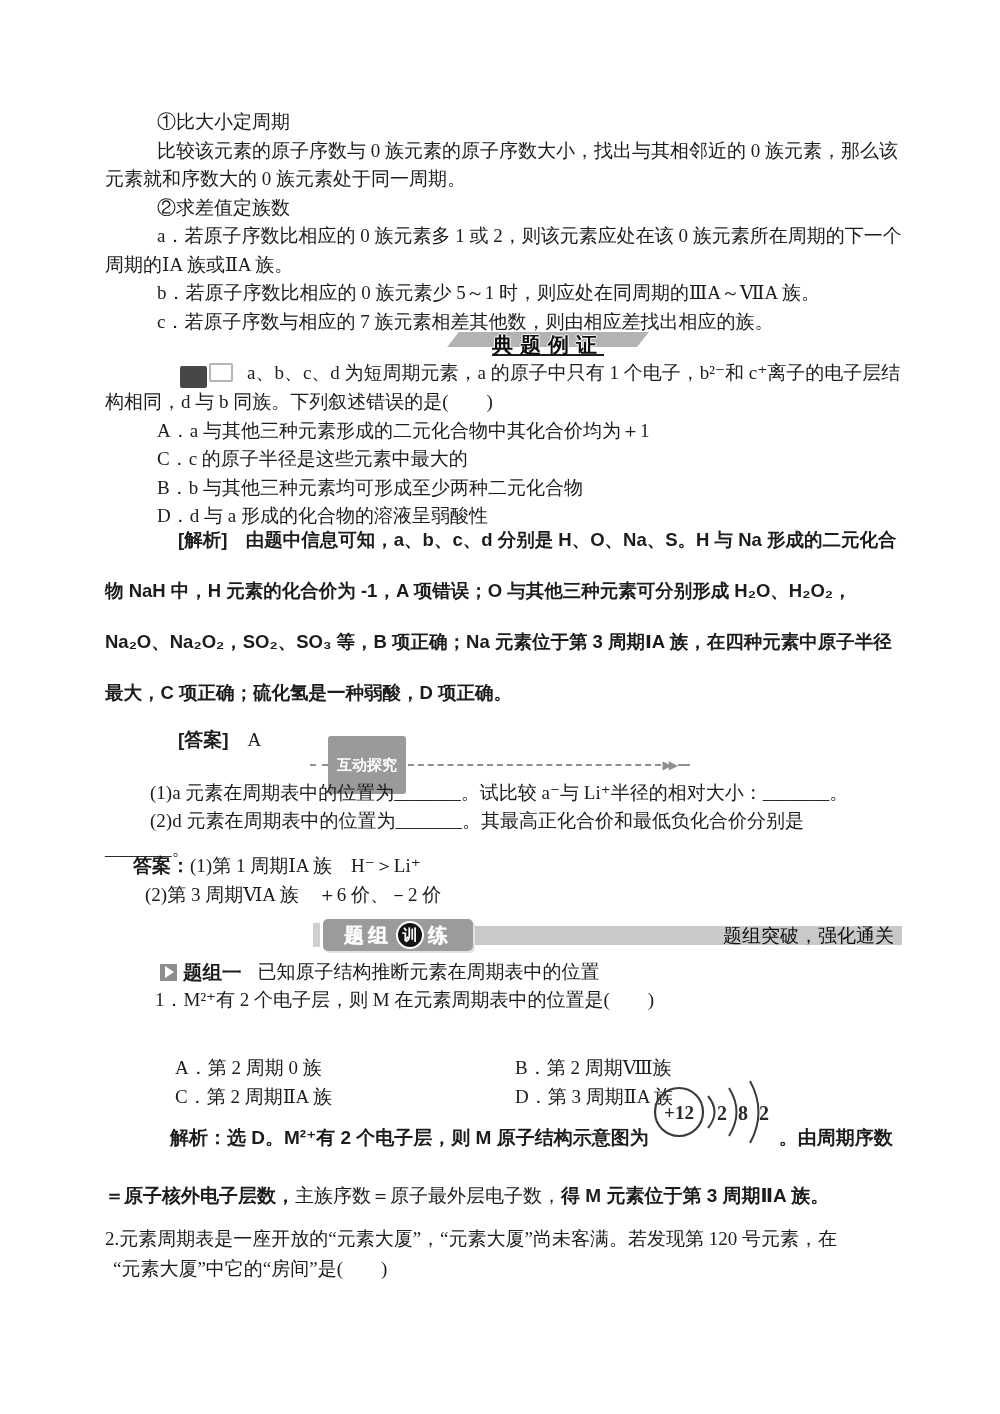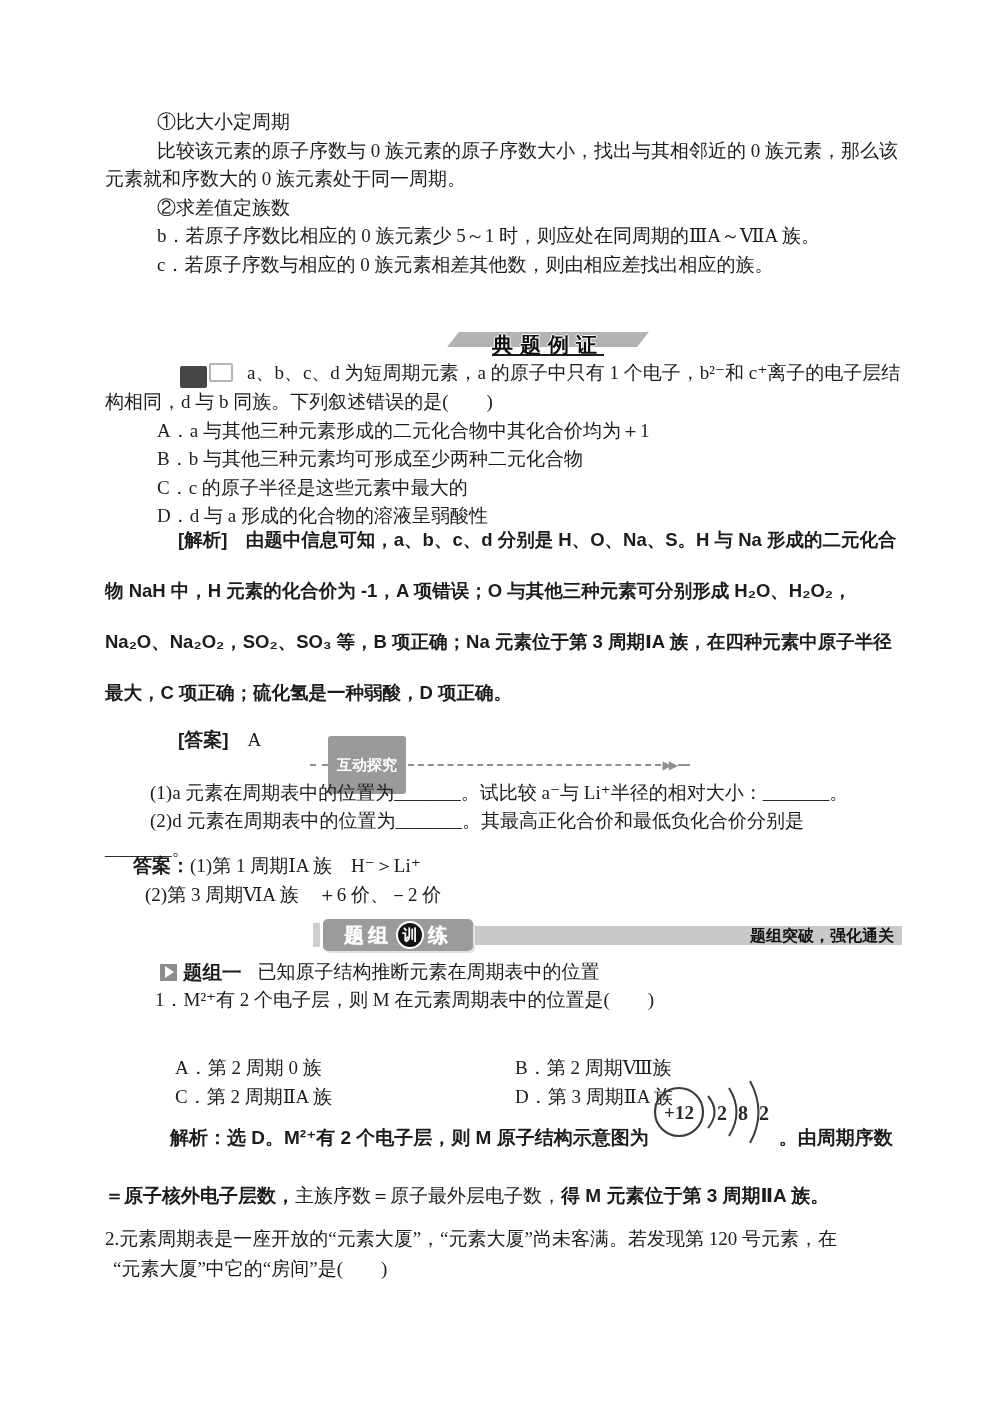--- a/index.html
+++ b/index.html
@@ -44,22 +44,22 @@
   .dash.grow{flex:1;margin:0 2px;}
   .dash.d2{width:12px;}
   .hd-badge{background:#9a9a9a;color:#fff;font-family:"Liberation Sans","DejaVu Sans",sans-serif;
     font-weight:700;font-size:15px;padding:20px 9px;border-radius:3px;line-height:18px;white-space:nowrap;}
   .hd-arrows{color:#8f8f8f;font-size:12px;letter-spacing:-3px;line-height:1;padding-right:3px;}
 
   
   .train-banner{position:absolute;left:105px;top:919px;width:797px;height:32px;}
   .tb-nub{position:absolute;left:208px;top:4px;width:7px;height:24px;background:#cfcfcf;}
   .tb-bar{position:absolute;left:300px;top:7px;right:0;height:19px;background:#c9c9c9;
-    text-align:right;font-family:"Liberation Sans","DejaVu Sans",sans-serif;font-weight:700;
-    font-size:16px;line-height:19px;color:#111;padding-right:8px;box-sizing:border-box;}
+    text-align:right;font-family:"Liberation Sans","DejaVu Sans",sans-serif;font-weight:400;
+    font-size:19px;line-height:19px;color:#111;padding-right:8px;box-sizing:border-box;}
   .tb-box{position:absolute;left:218px;top:0;width:150px;height:32px;background:#9b9b9b;
     border-radius:5px;display:flex;align-items:center;justify-content:center;gap:4px;
     font-family:"Liberation Sans","DejaVu Sans",sans-serif;font-weight:700;color:#fff;font-size:20px;
     box-shadow:2px 2px 0 #e2e2e2;}
   .tb-box .outline{letter-spacing:4px;text-shadow:0 0 1px #fff;}
   .tb-circle{width:24px;height:24px;background:#141414;border:2px solid #fff;border-radius:50%;
     color:#fff;font-size:15px;line-height:24px;text-align:center;flex:0 0 auto;}
 
   
   .group-row{display:flex;align-items:center;gap:6px;margin-left:55px;}
@@ -81,36 +81,37 @@
 </style>
 </head>
 <body>
 
 <div class="page">
 
   <div class="blk" style="top:108px;">
     <div class="ind2">①比大小定周期</div>
     <div class="ind2">比较该元素的原子序数与 0 族元素的原子序数大小，找出与其相邻近的 0 族元素，那么该元素就和序数大的 0 族元素处于同一周期。</div>
     <div class="ind2">②求差值定族数</div>
+    <div class="ind2">a．若原子序数比相应的 0 族元素多 1 或 2，则该元素应处在该 0 族元素所在周期的下一个周期的ⅠA 族或ⅡA 族。</div>
     <div class="ind2">b．若原子序数比相应的 0 族元素少 5～1 时，则应处在同周期的ⅢA～ⅦA 族。</div>
-    <div class="ind2">c．若原子序数与相应的 0 族元素相差其他数，则由相应差找出相应的族。</div>
+    <div class="ind2">c．若原子序数与相应的 7 族元素相差其他数，则由相应差找出相应的族。</div>
   </div>
 
   <div class="banner-ex">
     <div class="para"></div>
     <span class="txt">典题例证</span>
   </div>
 
   <div class="blk" style="top:359px;">
     <div style="text-indent:75px;">
       <span class="li-badge">例</span><span class="li-box"></span><span>a、b、c、d 为短周期元素，a 的原子中只有 1 个电子，b²⁻和 c⁺离子的电子层结构相同，d 与 b 同族。下列叙述错误的是(　　)</span>
     </div>
     <div style="margin-left:52px;">A．a 与其他三种元素形成的二元化合物中其化合价均为＋1</div>
+    <div style="margin-left:52px;">C．c 的原子半径是这些元素中最大的</div>
     <div style="margin-left:52px;">B．b 与其他三种元素均可形成至少两种二元化合物</div>
-    <div style="margin-left:52px;">C．c 的原子半径是这些元素中最大的</div>
     <div style="margin-left:52px;">D．d 与 a 形成的化合物的溶液呈弱酸性</div>
   </div>
 
   <div class="blk analysis" style="top:514px;">
     <span class="label">[解析]</span><span>　由题中信息可知，a、b、c、d 分别是 H、O、Na、S。H 与 Na 形成的二元化合物 NaH 中，H 元素的化合价为 -1，A 项错误；O 与其他三种元素可分别形成 H₂O、H₂O₂，Na₂O、Na₂O₂，SO₂、SO₃ 等，B 项正确；Na 元素位于第 3 周期ⅠA 族，在四种元素中原子半径最大，C 项正确；硫化氢是一种弱酸，D 项正确。</span>
   </div>
 
   <div class="blk" style="top:726px;text-indent:73px;">
     <span class="sans bold">[答案]</span>
     <span style="margin-left:14px;">A</span>

